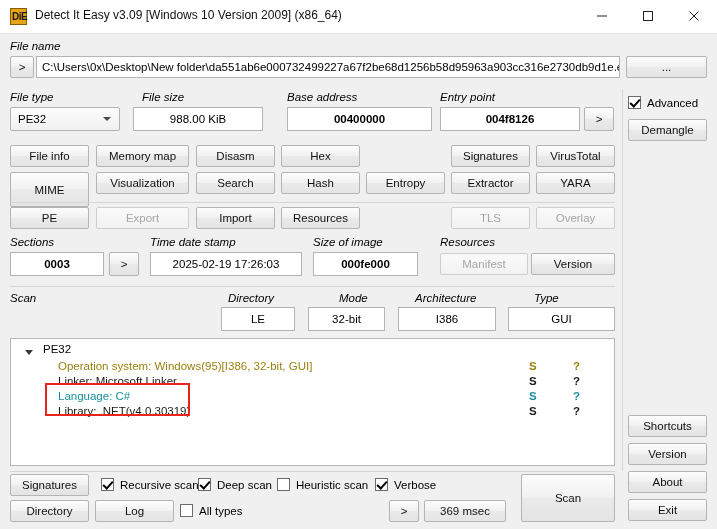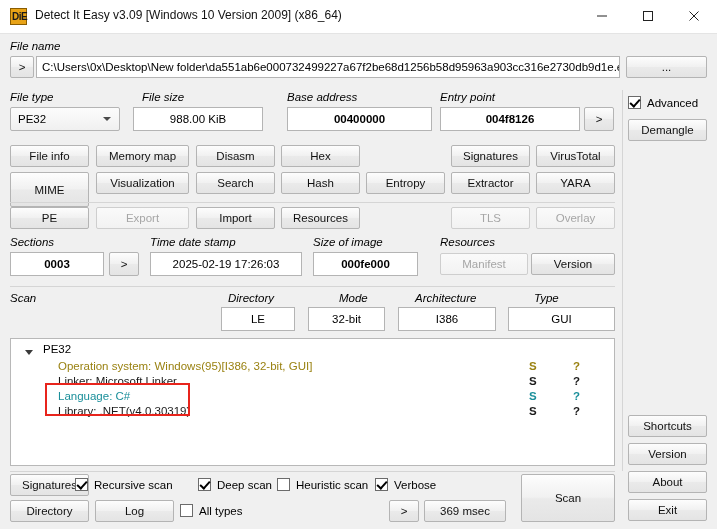--- a/index.html
+++ b/index.html
@@ -200,21 +200,21 @@
     <div class="tcol" style="left:562px;top:66px;color:#1a1a1a;">?</div>
   </div>
   <div class="redbox" style="left:45px;top:383px;width:145px;height:33px;"></div>
 
   <div class="hsep" style="left:10px;top:471px;width:605px;"></div>
 
   <div class="btn" style="left:10px;top:474px;width:79px;height:22px;">Signatures</div>
   <div class="btn" style="left:10px;top:500px;width:79px;height:22px;">Directory</div>
   <div class="btn" style="left:95px;top:500px;width:79px;height:22px;">Log</div>
 
-  <div class="chk" style="left:75px;top:478px;">
+  <div class="chk" style="left:101px;top:478px;">
     <span class="box on"></span>
     <span class="ctext">Recursive scan</span>
   </div>
   <div class="chk" style="left:198px;top:478px;">
     <span class="box on"></span>
     <span class="ctext">Deep scan</span>
   </div>
   <div class="chk" style="left:277px;top:478px;">
     <span class="box"></span>
     <span class="ctext">Heuristic scan</span>

